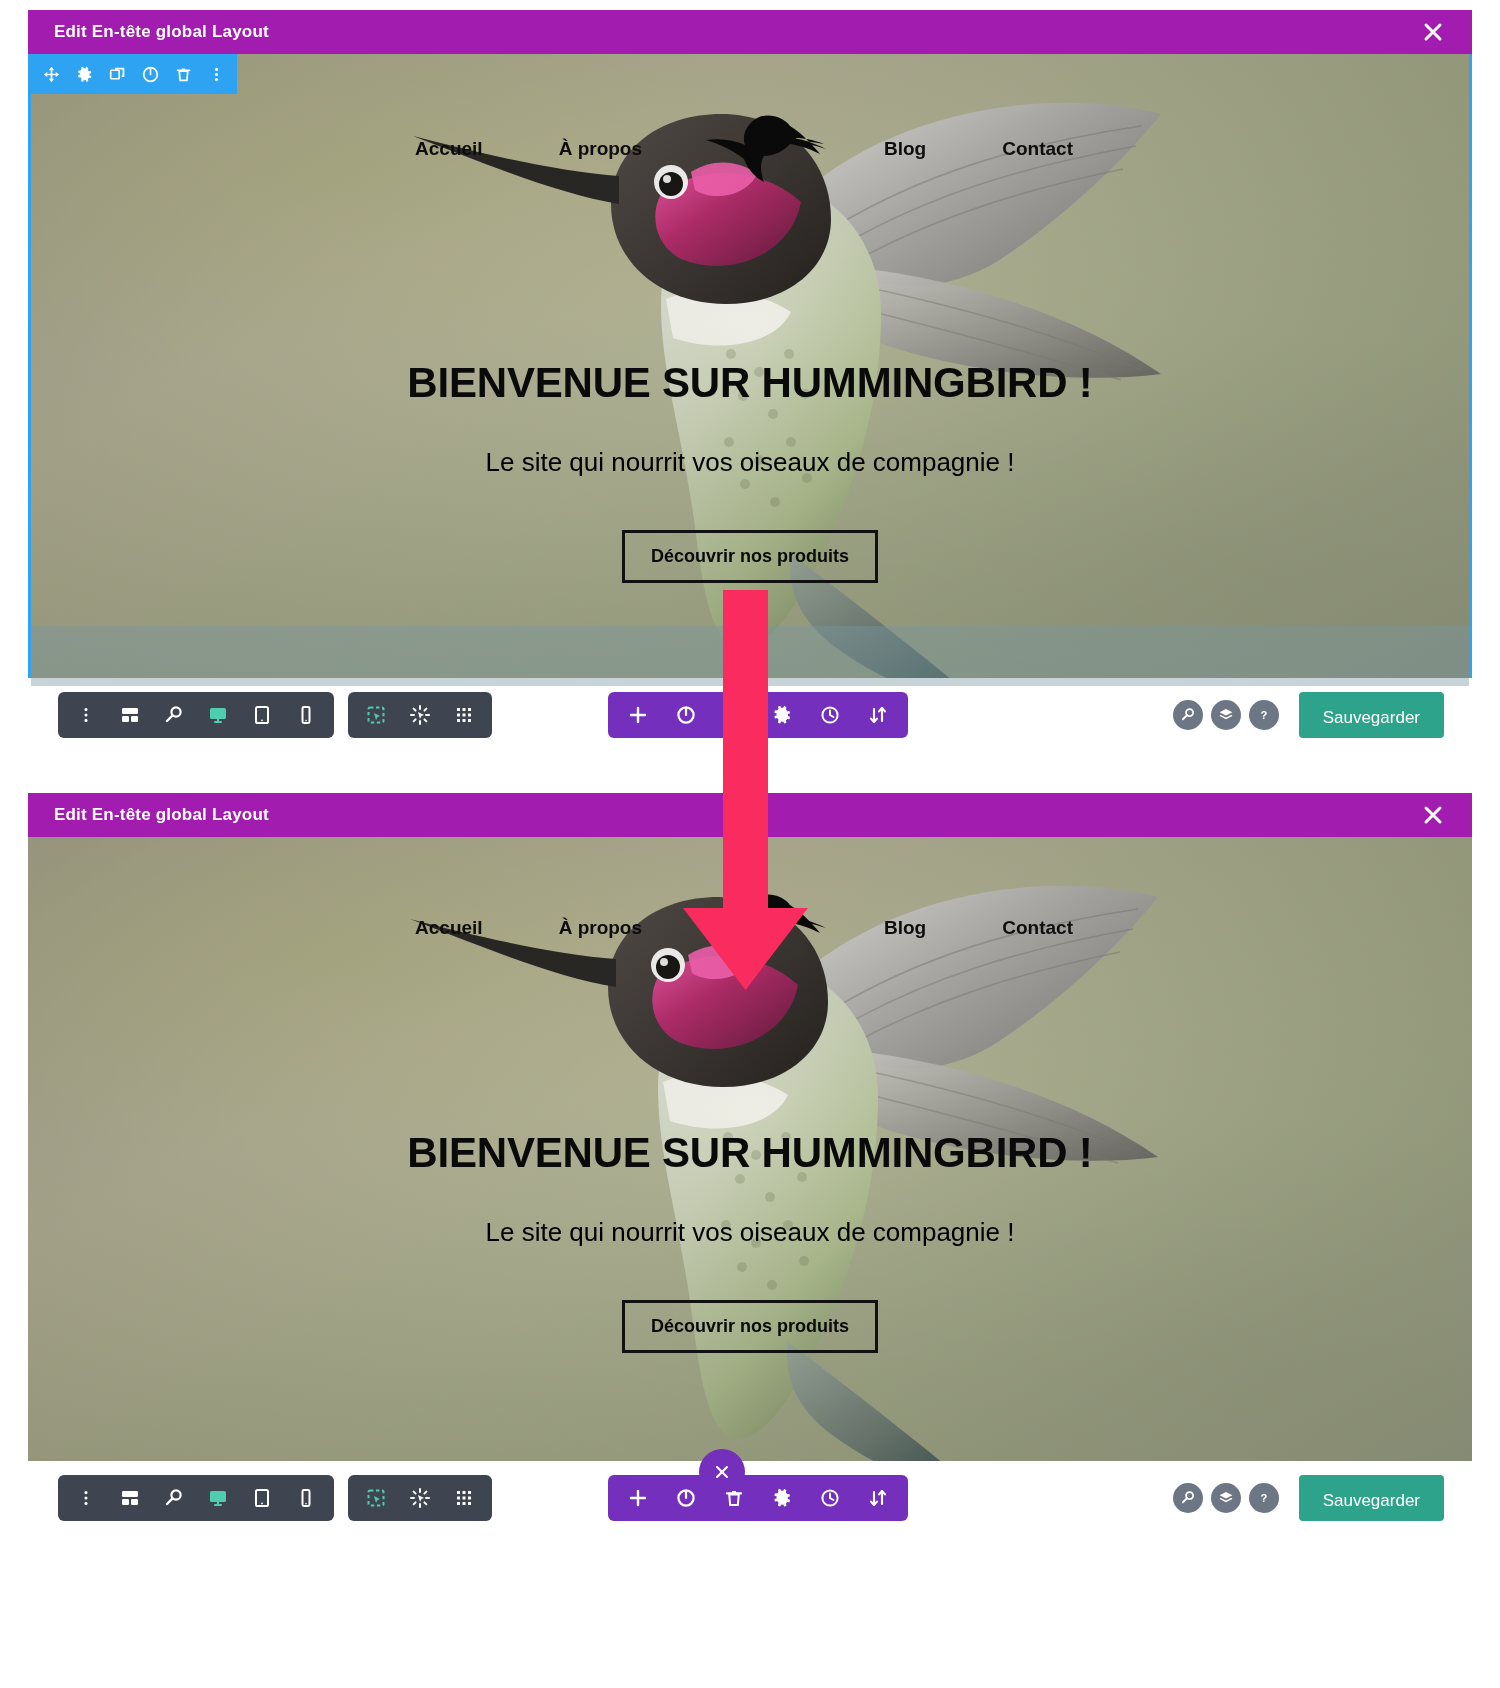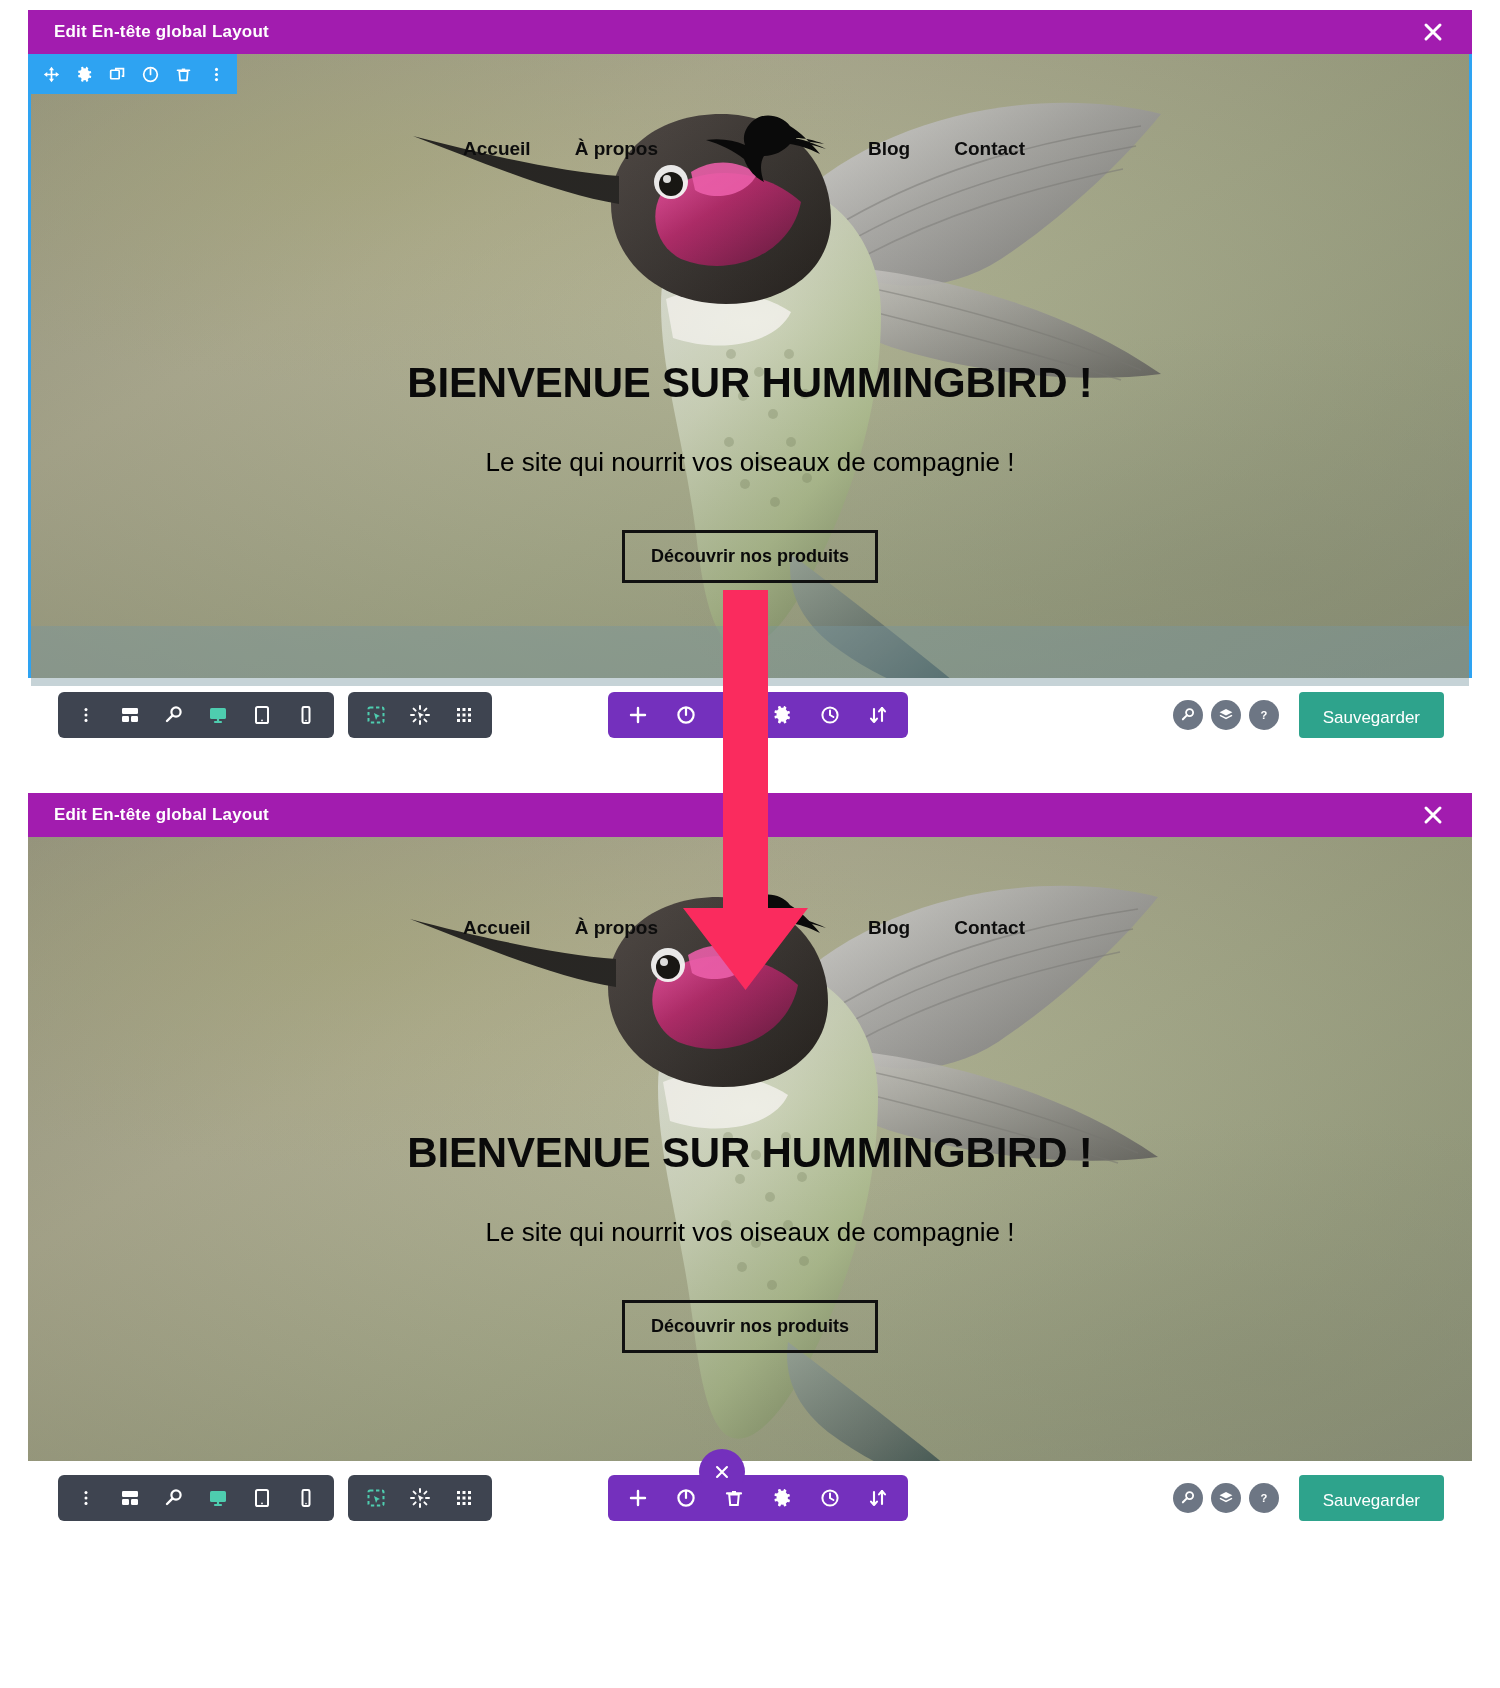--- a/index.html
+++ b/index.html
@@ -69,21 +69,21 @@
   
   .bird-art { position:absolute; pointer-events:none; }
 
   
   .site-nav {
     position: absolute;
     left: 0; right: 12px;
     display: flex;
     align-items: center;
     justify-content: center;
-    gap: 0px;
+    gap: 16px;
     z-index: 6;
   }
   .nav-link {
     color: #0d0d0d;
     font-weight: bold;
     font-size: 19px;
     text-decoration: none;
     cursor: pointer;
     white-space: nowrap;
   }

